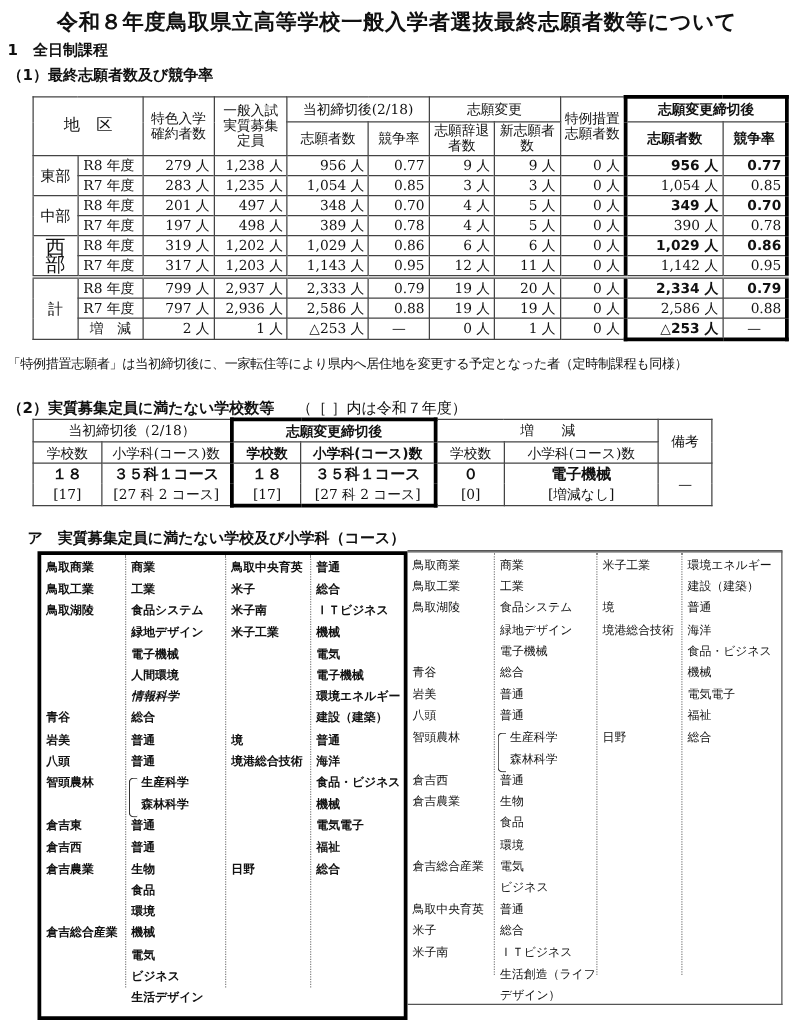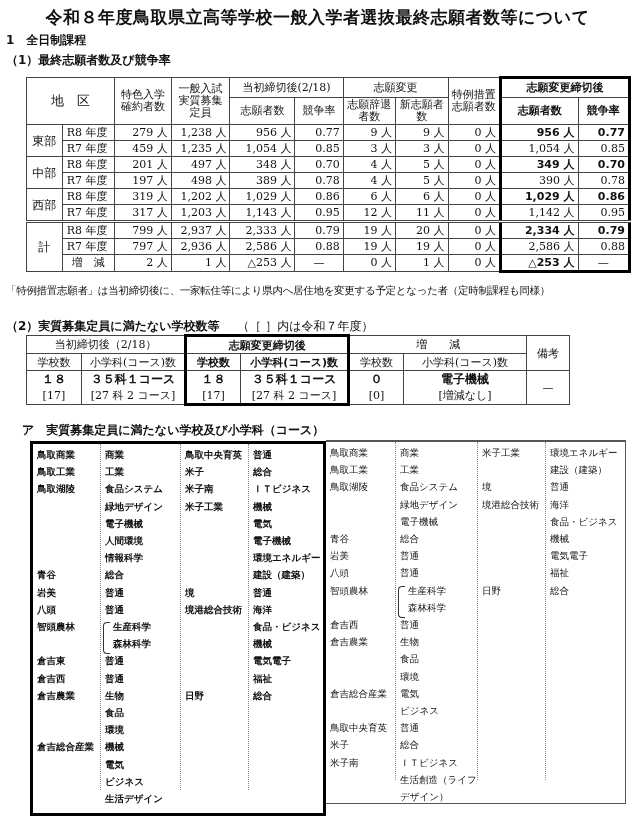--- a/index.html
+++ b/index.html
@@ -112,21 +112,21 @@
     <td class="num serif">956 人</td>
     <td class="num serif">0.77</td>
     <td class="num serif">9 人</td>
     <td class="num serif">9 人</td>
     <td class="num serif">0 人</td>
     <td class="num b boxl">956 人</td>
     <td class="num b boxr">0.77</td>
   </tr>
   <tr>
     <td class="yr serif">R7 年度</td>
-    <td class="num serif">459 人</td>
+    <td class="num serif">283 人</td>
     <td class="num serif">1,235 人</td>
     <td class="num serif">1,054 人</td>
     <td class="num serif">0.85</td>
     <td class="num serif">3 人</td>
     <td class="num serif">3 人</td>
     <td class="num serif">0 人</td>
     <td class="num serif boxl">1,054 人</td>
     <td class="num serif boxr">0.85</td>
   </tr>
 
@@ -150,21 +150,21 @@
     <td class="num serif">389 人</td>
     <td class="num serif">0.78</td>
     <td class="num serif">4 人</td>
     <td class="num serif">5 人</td>
     <td class="num serif">0 人</td>
     <td class="num serif boxl">390 人</td>
     <td class="num serif boxr">0.78</td>
   </tr>
 
   <tr class="dotted">
-    <td class="c serif" rowspan="2" style="font-size:12px">西部</td>
+    <td class="c serif" rowspan="2" style="font-size:16px">西部</td>
     <td class="yr serif">R8 年度</td>
     <td class="num serif">319 人</td>
     <td class="num serif">1,202 人</td>
     <td class="num serif">1,029 人</td>
     <td class="num serif">0.86</td>
     <td class="num serif">6 人</td>
     <td class="num serif">6 人</td>
     <td class="num serif">0 人</td>
     <td class="num b boxl">1,029 人</td>
     <td class="num b boxr">0.86</td>
@@ -292,21 +292,21 @@
         <div class="cell" style="top: 244.8px;">倉吉農業</div>
         <div class="cell" style="top: 296.4px;">倉吉総合産業</div>
       </div>
     <div class="col" style="width:80px">
         <div class="cell" style="top: 4px;">商業</div>
         <div class="cell" style="top: 21.2px;">工業</div>
         <div class="cell" style="top: 38.4px;">食品システム</div>
         <div class="cell" style="top: 55.6px;">緑地デザイン</div>
         <div class="cell" style="top: 72.8px;">電子機械</div>
         <div class="cell" style="top: 90px;">人間環境</div>
-        <div class="cell" style="top: 107.2px;">情報科学</div>
+        <div class="cell" style="top: 107.2px; font-style: italic;">情報科学</div>
         <div class="cell" style="top: 124.4px;">総合</div>
         <div class="cell" style="top: 141.6px;">普通</div>
         <div class="cell" style="top: 158.8px;">普通</div>
         <div class="brace" style="top: 178px; height: 30.4px;"></div>
         <div class="cell" style="top: 176px; left: 12px;">生産科学</div>
         <div class="cell" style="top: 193.2px; left: 12px;">森林科学</div>
         <div class="cell" style="top: 210.4px;">普通</div>
         <div class="cell" style="top: 227.6px;">普通</div>
         <div class="cell" style="top: 244.8px;">生物</div>
         <div class="cell" style="top: 262px;">食品</div>

